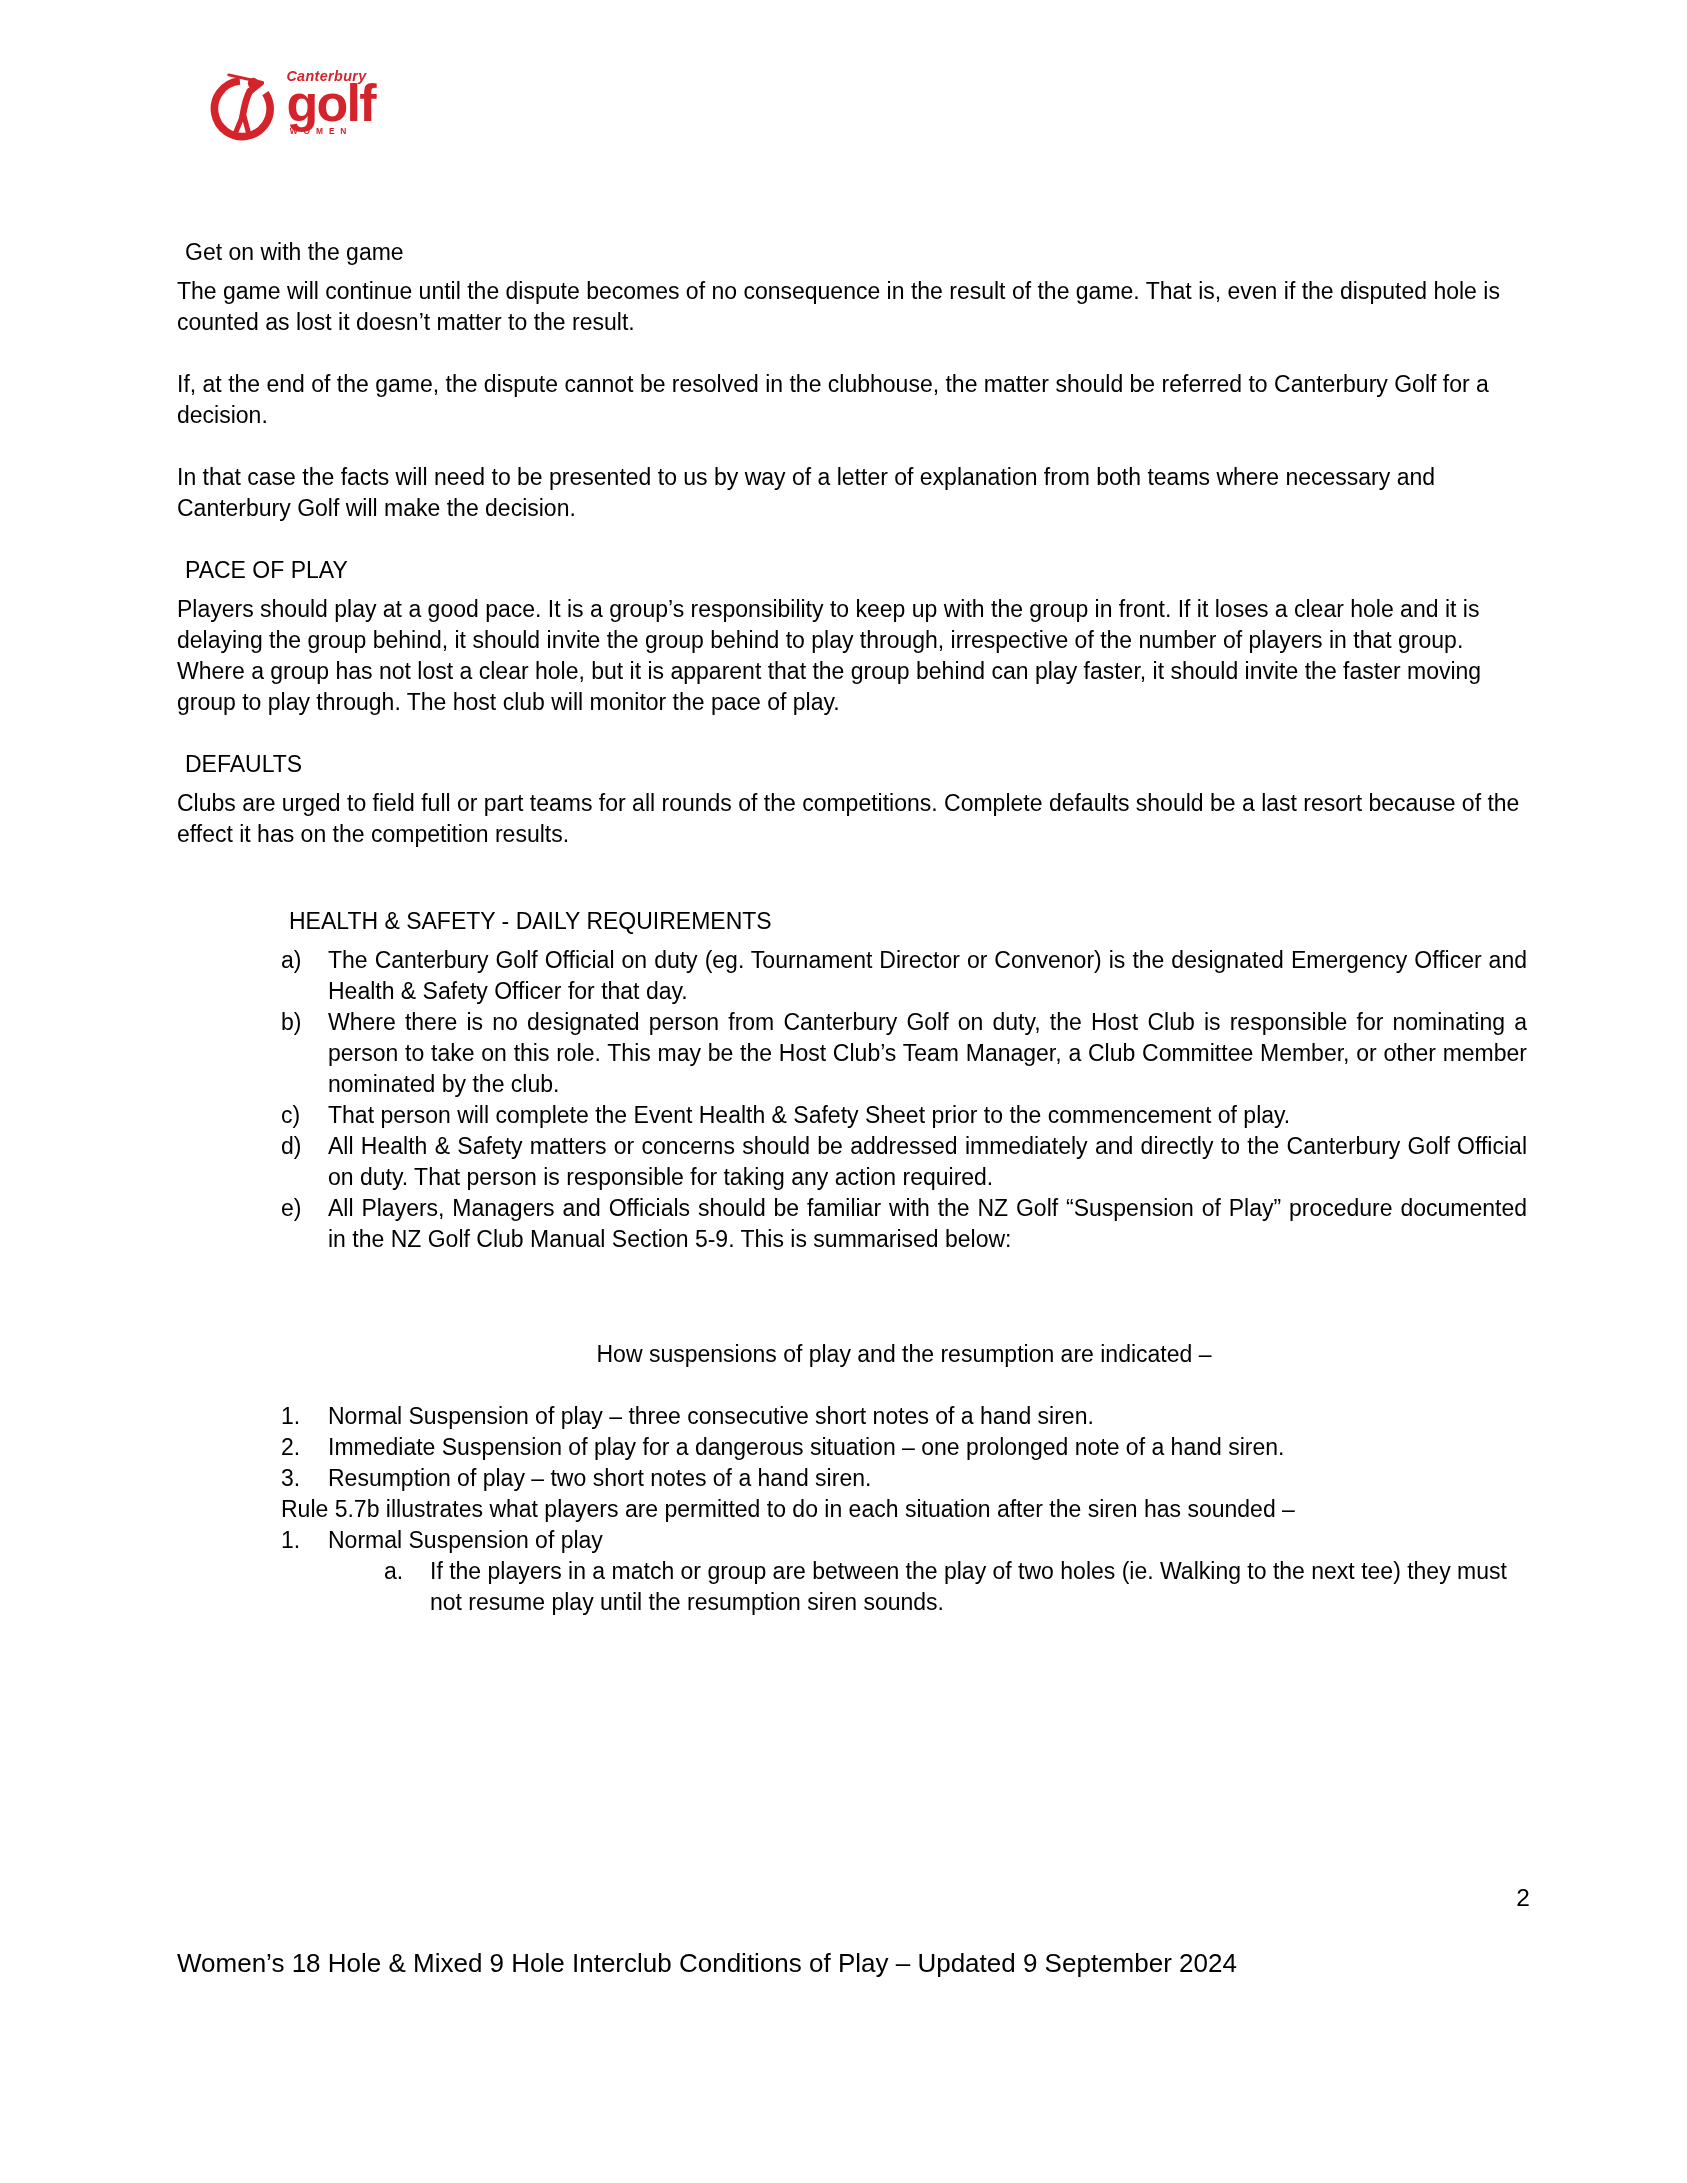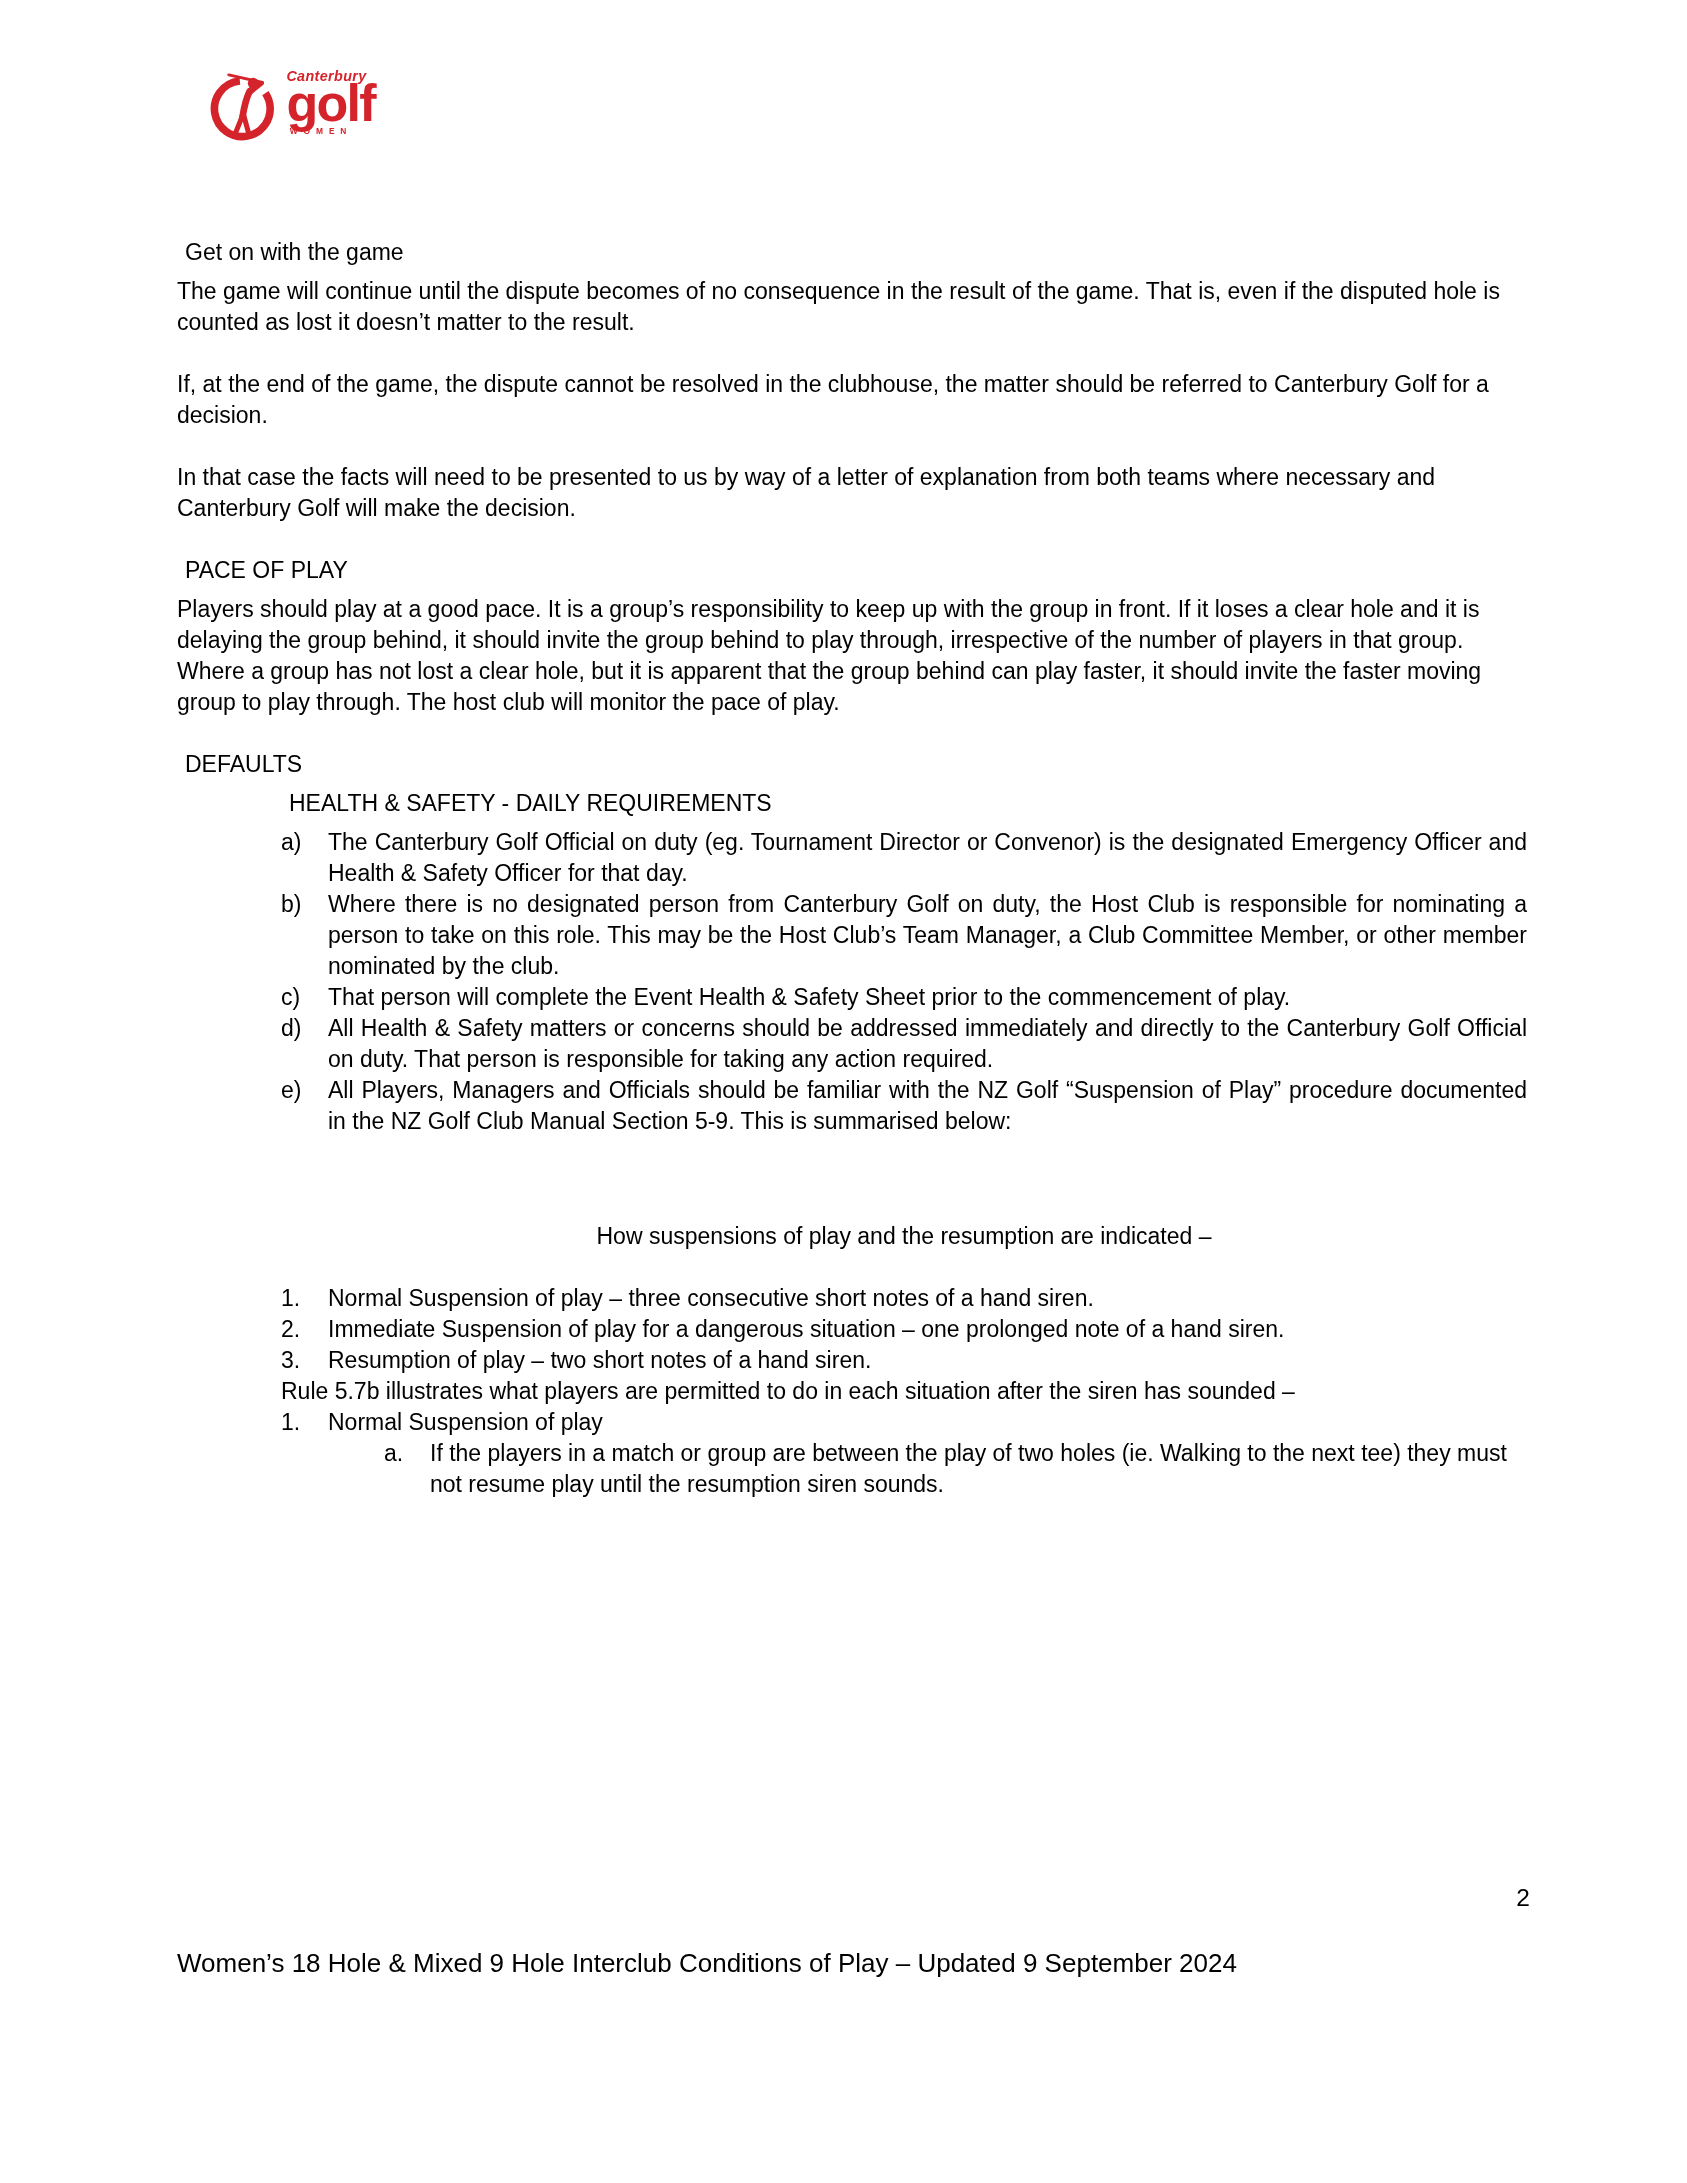--- a/index.html
+++ b/index.html
@@ -101,20 +101,21 @@
 
     <div class="h">Get on with the game</div>
     <p class="para">The game will continue until the dispute becomes of no consequence in the result of the game. That is, even if the disputed hole is counted as lost it doesn’t matter to the result.</p>
     <p class="para">If, at the end of the game, the dispute cannot be resolved in the clubhouse, the matter should be referred to Canterbury Golf for a decision.</p>
     <p class="para">In that case the facts will need to be presented to us by way of a letter of explanation from both teams where necessary and Canterbury Golf will make the decision.</p>
 
     <div class="h">PACE OF PLAY</div>
     <p class="para">Players should play at a good pace. It is a group’s responsibility to keep up with the group in front. If it loses a clear hole and it is delaying the group behind, it should invite the group behind to play through, irrespective of the number of players in that group. Where a group has not lost a clear hole, but it is apparent that the group behind can play faster, it should invite the faster moving group to play through. The host club will monitor the pace of play.</p>
 
     <div class="h">DEFAULTS</div>
+    <p class="para spacer-after-defaults">Clubs are urged to field full or part teams for all rounds of the competitions. Complete defaults should be a last resort because of the effect it has on the competition results.</p>
 
     <div class="indent">
       <div class="h">HEALTH &amp; SAFETY - DAILY REQUIREMENTS</div>
 
       <div class="li">
         <span class="marker">a)</span>
         <span class="text just">The Canterbury Golf Official on duty (eg. Tournament Director or Convenor) is the designated Emergency Officer and Health &amp; Safety Officer for that day.</span>
       </div>
       <div class="li">
         <span class="marker">b)</span>

